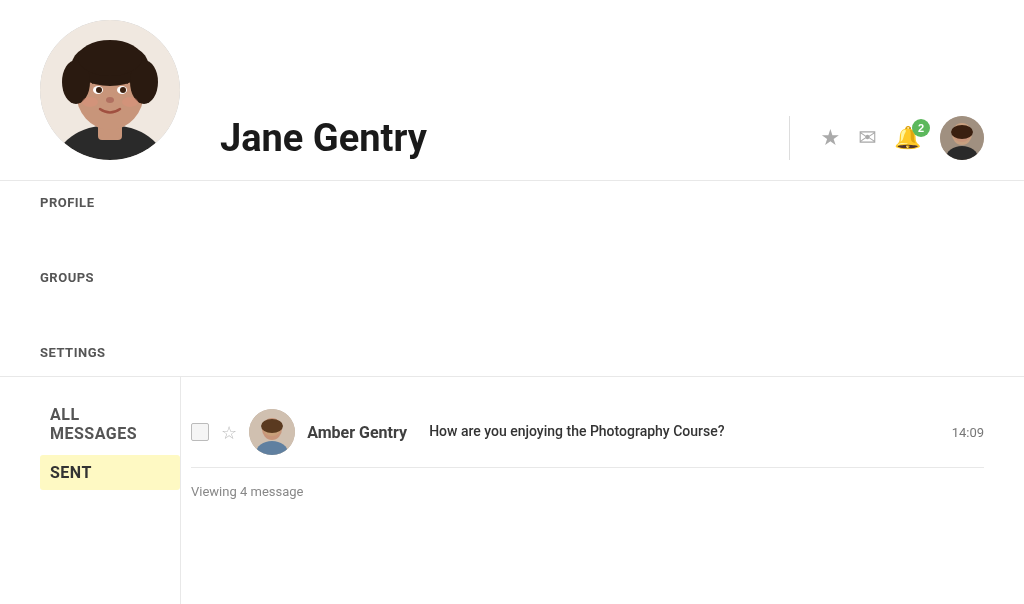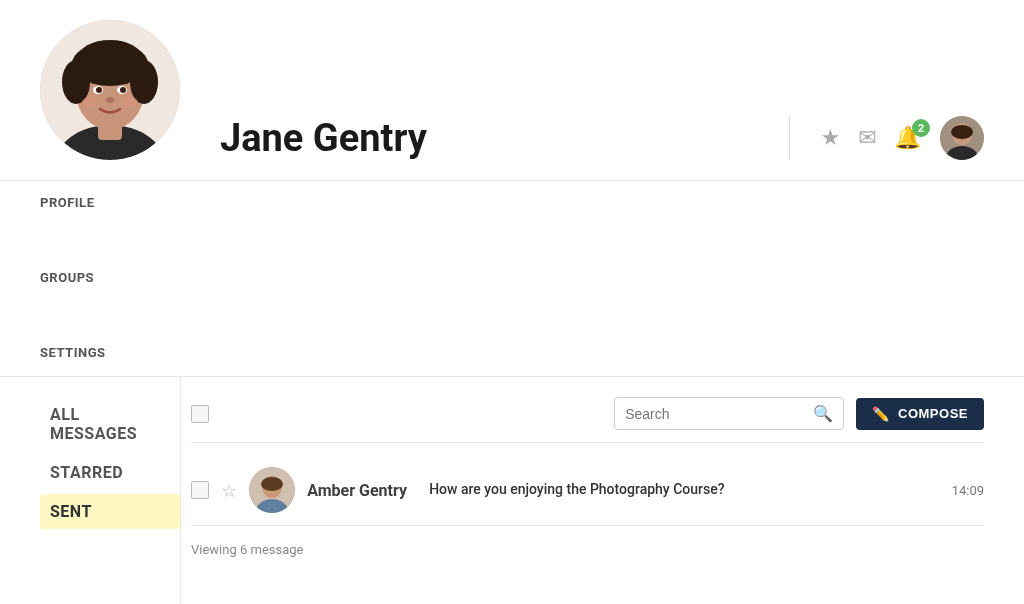--- a/index.html
+++ b/index.html
@@ -333,38 +333,25 @@
 <nav class="nav">
   <div class="nav-item">PROFILE</div>
   <div class="nav-item">GROUPS</div>
   <div class="nav-item">SETTINGS</div>
 </nav>
 
 <div class="main">
 
   <div class="sidebar">
     <div class="sidebar-item">ALL MESSAGES</div>
-    <div class="sidebar-item">STARRED</div>
     <div class="sidebar-item active">SENT</div>
   </div>
 
   <div class="message-area">
 
-    <div class="message-toolbar">
-      <div class="checkbox-placeholder"></div>
-      <div style="flex:1;"></div>
-      <div class="search-box">
-        <input class="search-input" type="text" placeholder="Search" style="">
-        <span class="search-icon">🔍</span>
-      </div>
-      <button class="compose-btn">
-        <span class="compose-icon">✏️</span>
-        <span>COMPOSE</span>
-      </button>
-    </div>
 
     <div class="message-list">
       <div class="message-row">
         <div class="msg-checkbox"></div>
         <span class="msg-star">☆</span>
         <div class="msg-avatar">
           <svg viewBox="0 0 46 46" xmlns="http://www.w3.org/2000/svg">
             <circle cx="23" cy="23" r="23" fill="#d0c0b0"></circle>
             <ellipse cx="23" cy="20" rx="10" ry="11" fill="#c8957a"></ellipse>
             <ellipse cx="23" cy="19" rx="9" ry="8" fill="#c8a07a"></ellipse>
@@ -373,15 +360,15 @@
           </svg>
         </div>
         <div class="msg-sender">Amber Gentry</div>
         <div class="msg-content">
           <div class="msg-subject">How are you enjoying the Photography Course?</div>
         </div>
         <div class="msg-time">14:09</div>
       </div>
     </div>
 
-    <div class="footer-viewing">Viewing 6 message</div>
+    <div class="footer-viewing">Viewing 4 message</div>
   </div>
 </div>
 
 </body></html>

